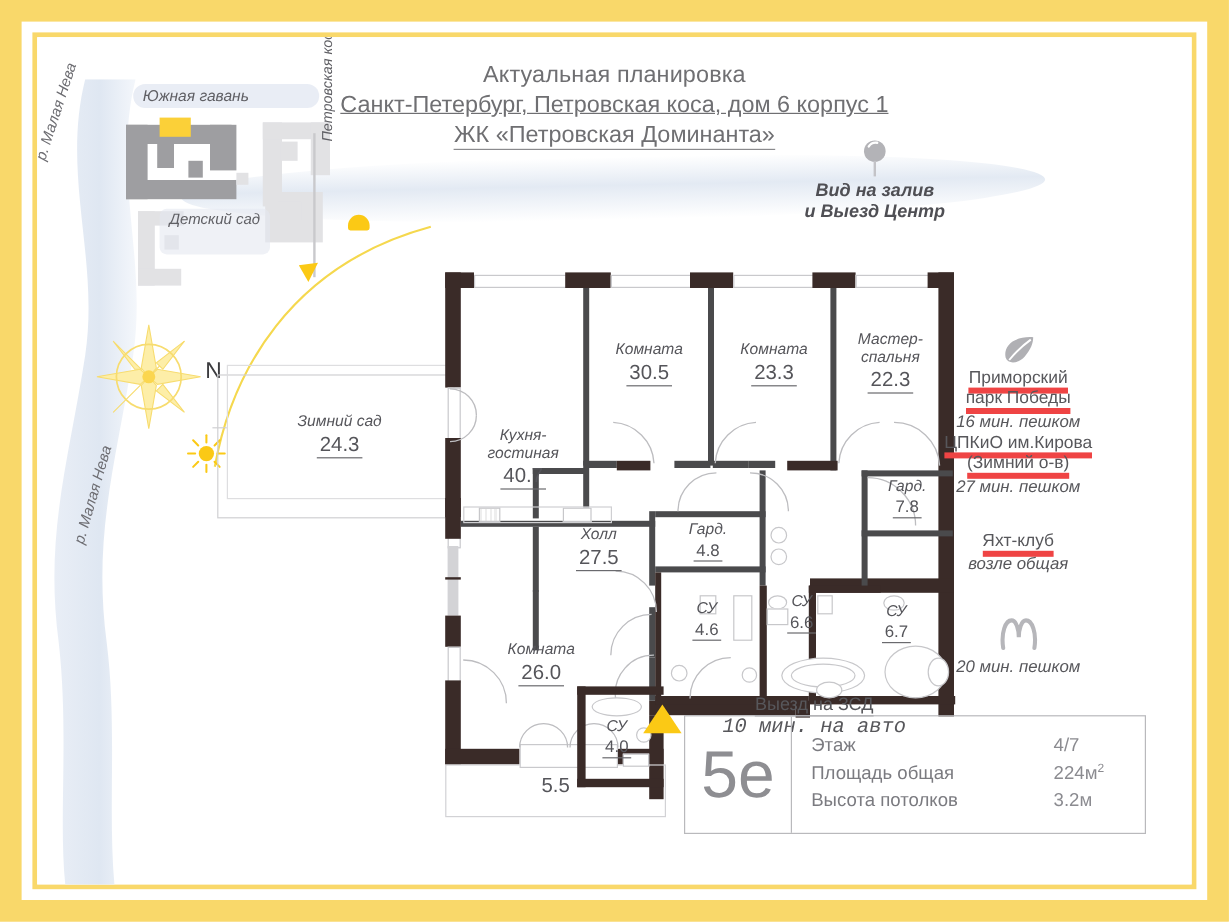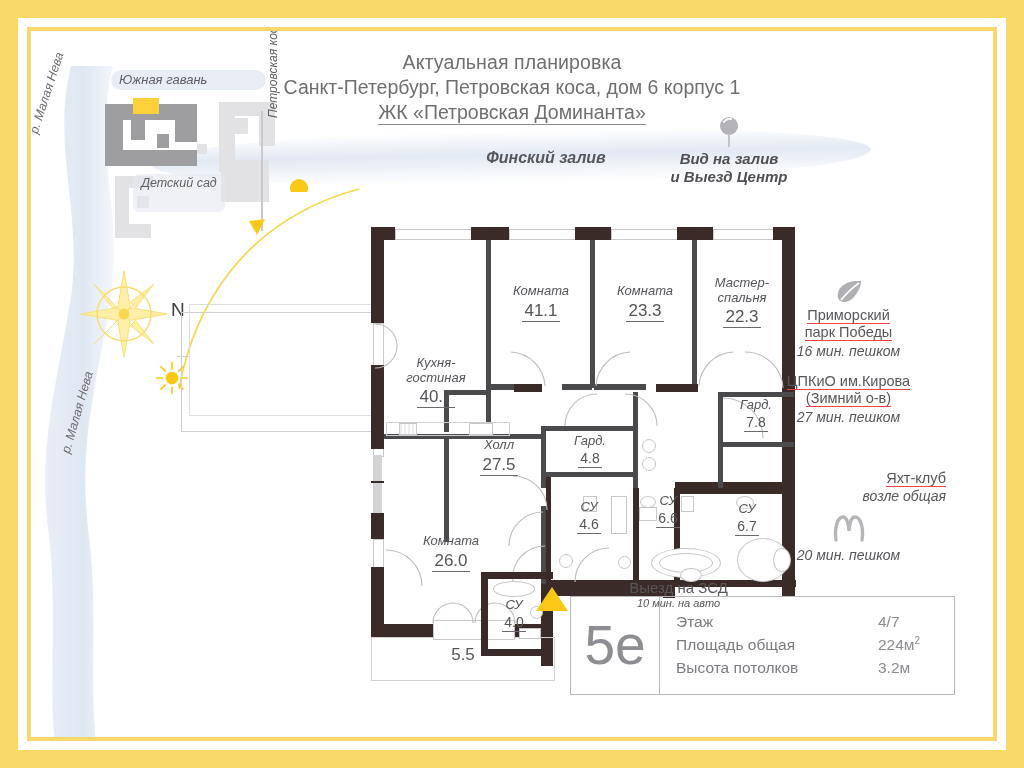--- a/index.html
+++ b/index.html
@@ -13,21 +13,21 @@
 
   
   .frame-outer{position:absolute;left:0;top:0;width:1024px;height:768px;background:#f9d86a;}
   .frame-white{position:absolute;left:18px;top:18px;right:18px;bottom:18px;background:#ffffff;}
   .frame-line{position:absolute;left:27px;top:27px;right:27px;bottom:27px;border:4px solid #f9d86a;}
   .canvas{position:absolute;left:31px;top:31px;width:962px;height:706px;background:#ffffff;overflow:hidden;}
 
   
   .title-block{position:absolute;left:0;top:20px;width:962px;text-align:center;color:#6f6f72;}
   .t1{font-size:19.5px;letter-spacing:.1px;}
-  .t2{font-size:19.5px;margin-top:2px;}
+  .t2{font-size:19.5px;margin-top:2px;text-decoration:underline;}
   .t3{font-size:19.5px;margin-top:2px;}
   .t3 span{border-bottom:1px solid #8a8a8d;padding-bottom:1px;}
 
   
   .gulf-band{
     position:absolute;left:120px;top:100px;width:720px;height:52px;
     background:linear-gradient(180deg,rgba(226,232,241,0) 0%,rgba(222,230,241,.85) 45%,rgba(226,232,241,0) 100%);
     border-radius:50%/60%;
     transform:rotate(-1.2deg);
   }
@@ -77,33 +77,33 @@
 
   .room-label{position:absolute;text-align:center;color:#55555a;font-style:italic;line-height:1.12;}
   .room-name{font-size:13px;}
   .room-area{font-size:17px;font-style:normal;display:inline-block;border-bottom:1.3px solid #6a6a6e;padding:0 2px 1px;margin-top:2px;}
   .room-area.small{font-size:14px;}
   .room-area.nb{border-bottom:none;}
 
   
   .poi{position:absolute;text-align:center;color:#57575b;width:195px;left:720px;}
   .poi .name{font-size:14.5px;line-height:1.2;}
-  .poi .name u{text-decoration:none;border-bottom:1px solid #ef4444;}
+  .poi .name u{text-decoration:none;border-bottom:5px solid #ef4444;}
   .poi .time{font-size:14px;font-style:italic;margin-top:1px;}
   .poi-icon{display:block;margin:0 auto 2px;}
 
   
   .pin-block{position:absolute;left:608px;top:85px;width:180px;text-align:center;color:#4f4f54;}
   .pin-block .lbl{font-size:15px;font-style:italic;font-weight:bold;line-height:1.2;}
 
   
   .zsd{position:absolute;left:555px;top:548px;width:185px;text-align:center;color:#57575b;}
   .zsd .n{font-size:15px;}
   .zsd .n u{text-decoration:none;border-bottom:1px solid #8b8b8f;}
-  .zsd .t{font-size:11px;font-style:italic;margin-top:1px;}
+  .zsd .t{font-size:17px;font-style:italic;margin-top:1px;font-family:Liberation Mono, monospace;}
   .tri{position:absolute;left:505px;top:556px;width:0;height:0;border-left:16px solid transparent;border-right:16px solid transparent;border-bottom:24px solid #fbc915;}
 
   
   .infobox{position:absolute;left:539px;top:565px;width:383px;height:97px;border:1.4px solid #b9b9bc;display:flex;}
   .infobox .code{width:88px;display:flex;align-items:center;justify-content:center;border-right:1.4px solid #b9b9bc;
     font-size:55px;color:#8e8e92;font-weight:300;line-height:1;}
   .infobox .rows{flex:1;padding:5px 14px 5px 16px;display:flex;flex-direction:column;justify-content:center;}
   .irow{display:flex;justify-content:space-between;font-size:15.5px;color:#7b7b80;line-height:1.48;}
   .irow .v{color:#8b8b90;min-width:62px;text-align:left;}
   sup{font-size:10px;}
@@ -112,21 +112,20 @@
 <body>
 
 <div id="root">
   <div class="frame-outer"></div>
   <div class="frame-white"></div>
   <div class="frame-line"></div>
 
   <div class="canvas">
 
     <div class="gulf-band"></div>
-    <div class="gulf-label">Финский залив</div>
 
     <svg class="river" viewBox="0 0 78 700" preserveAspectRatio="none">
       <defs>
         <linearGradient id="rv" x1="0" y1="0" x2="1" y2="0">
           <stop offset="0%" stop-color="#e9eef6"></stop>
             <stop offset="55%" stop-color="#dfe7f2"></stop>
             <stop offset="100%" stop-color="#f4f7fb"></stop>
         </linearGradient>
       </defs>
       <path d="M30,0 C10,80 42,150 30,230 C16,320 -4,380 8,470 C18,560 4,640 18,700 L58,700 C46,630 58,550 48,470 C36,380 56,318 70,230 C82,150 52,80 72,0 Z" fill="url(#rv)"></path>
@@ -210,20 +209,24 @@
       </svg>
       <div class="lbl">Вид на залив</div>
       <div class="lbl">и Выезд Центр</div>
     </div>
 
     <div class="plan">
 
       <div class="winterwall" style="left:0px;top:116px;width:196px;height:118px;"></div>
       <div class="winterwall" style="left:8px;top:108px;width:188px;height:110px;border-color:#dedee0;"></div>
       <div class="winterwall" style="left:-4px;top:160px;width:12px;height:0;border-width:1.2px 0 0 0;"></div>
+      <div class="room-label" style="left:22px;top:148px;width:160px;">
+        <div class="room-name">Зимний сад</div>
+        <div class="room-area">24.3</div>
+      </div>
 
       <div class="wall dark" style="left:190px;top:31px;width:24px;height:13px;"></div>
       <div class="window-glass" style="left:214px;top:33px;width:76px;height:9px;"></div>
       <div class="wall dark" style="left:290px;top:31px;width:38px;height:13px;"></div>
       <div class="window-glass" style="left:328px;top:33px;width:66px;height:9px;"></div>
       <div class="wall dark" style="left:394px;top:31px;width:36px;height:13px;"></div>
       <div class="window-glass" style="left:430px;top:33px;width:66px;height:9px;"></div>
       <div class="wall dark" style="left:496px;top:31px;width:36px;height:13px;"></div>
       <div class="window-glass" style="left:532px;top:33px;width:60px;height:9px;"></div>
       <div class="wall dark" style="left:592px;top:31px;width:22px;height:13px;"></div>
@@ -373,21 +376,21 @@
       <div class="room-label" style="left:200px;top:148px;width:0;"></div>
 
       <div class="room-label" style="left:205px;top:160px;width:100px;">
         <div class="room-name">Кухня-</div>
         <div class="room-name">гостиная</div>
         <div class="room-area">40.7</div>
       </div>
 
       <div class="room-label" style="left:310px;top:88px;width:100px;">
         <div class="room-name">Комната</div>
-        <div class="room-area">41.1</div>
+        <div class="room-area">30.5</div>
       </div>
 
       <div class="room-label" style="left:414px;top:88px;width:100px;">
         <div class="room-name">Комната</div>
         <div class="room-area">23.3</div>
       </div>
 
       <div class="room-label" style="left:518px;top:80px;width:86px;">
         <div class="room-name">Мастер-</div>
         <div class="room-name">спальня</div>
@@ -433,27 +436,27 @@
     <div class="poi" style="top:248px;">
       <svg class="poi-icon" width="28" height="26" viewBox="0 0 28 26">
         <path d="M26,2 C10,1 1,9 3,19 C5,25 14,24 19,18 C24,12 26,7 26,2 Z" fill="#b0b0b4"></path>
         <path d="M24,4 C17,9 11,15 6,21" fill="none" stroke="#ffffff" stroke-width="1.6"></path>
       </svg>
       <div class="name"><u>Приморский</u></div>
       <div class="name"><u>парк Победы</u></div>
       <div class="time">16 мин. пешком</div>
     </div>
 
-    <div class="poi" style="top:342px;">
+    <div class="poi" style="top:330px;">
       <div class="name"><u>ЦПКиО им.Кирова</u></div>
       <div class="name"><u>(Зимний о-в)</u></div>
       <div class="time">27 мин. пешком</div>
     </div>
 
-    <div class="poi" style="top:439px;text-align:right;">
+    <div class="poi" style="top:412px;">
       <div class="name"><u>Яхт-клуб</u></div>
       <div class="time">возле общая</div>
     </div>
 
     <div class="poi" style="top:482px;width:215px;left:710px;">
       <svg class="poi-icon" width="34" height="32" viewBox="0 0 34 32">
         <path d="M4,27 C2,14 6,4 11,4 C15,4 17,12 17,18 C17,12 19,4 23,4 C28,4 32,14 30,27" fill="none" stroke="#b6b6ba" stroke-width="3.4" stroke-linecap="round"></path>
       </svg>
       <div class="time">20 мин. пешком</div>
     </div>

